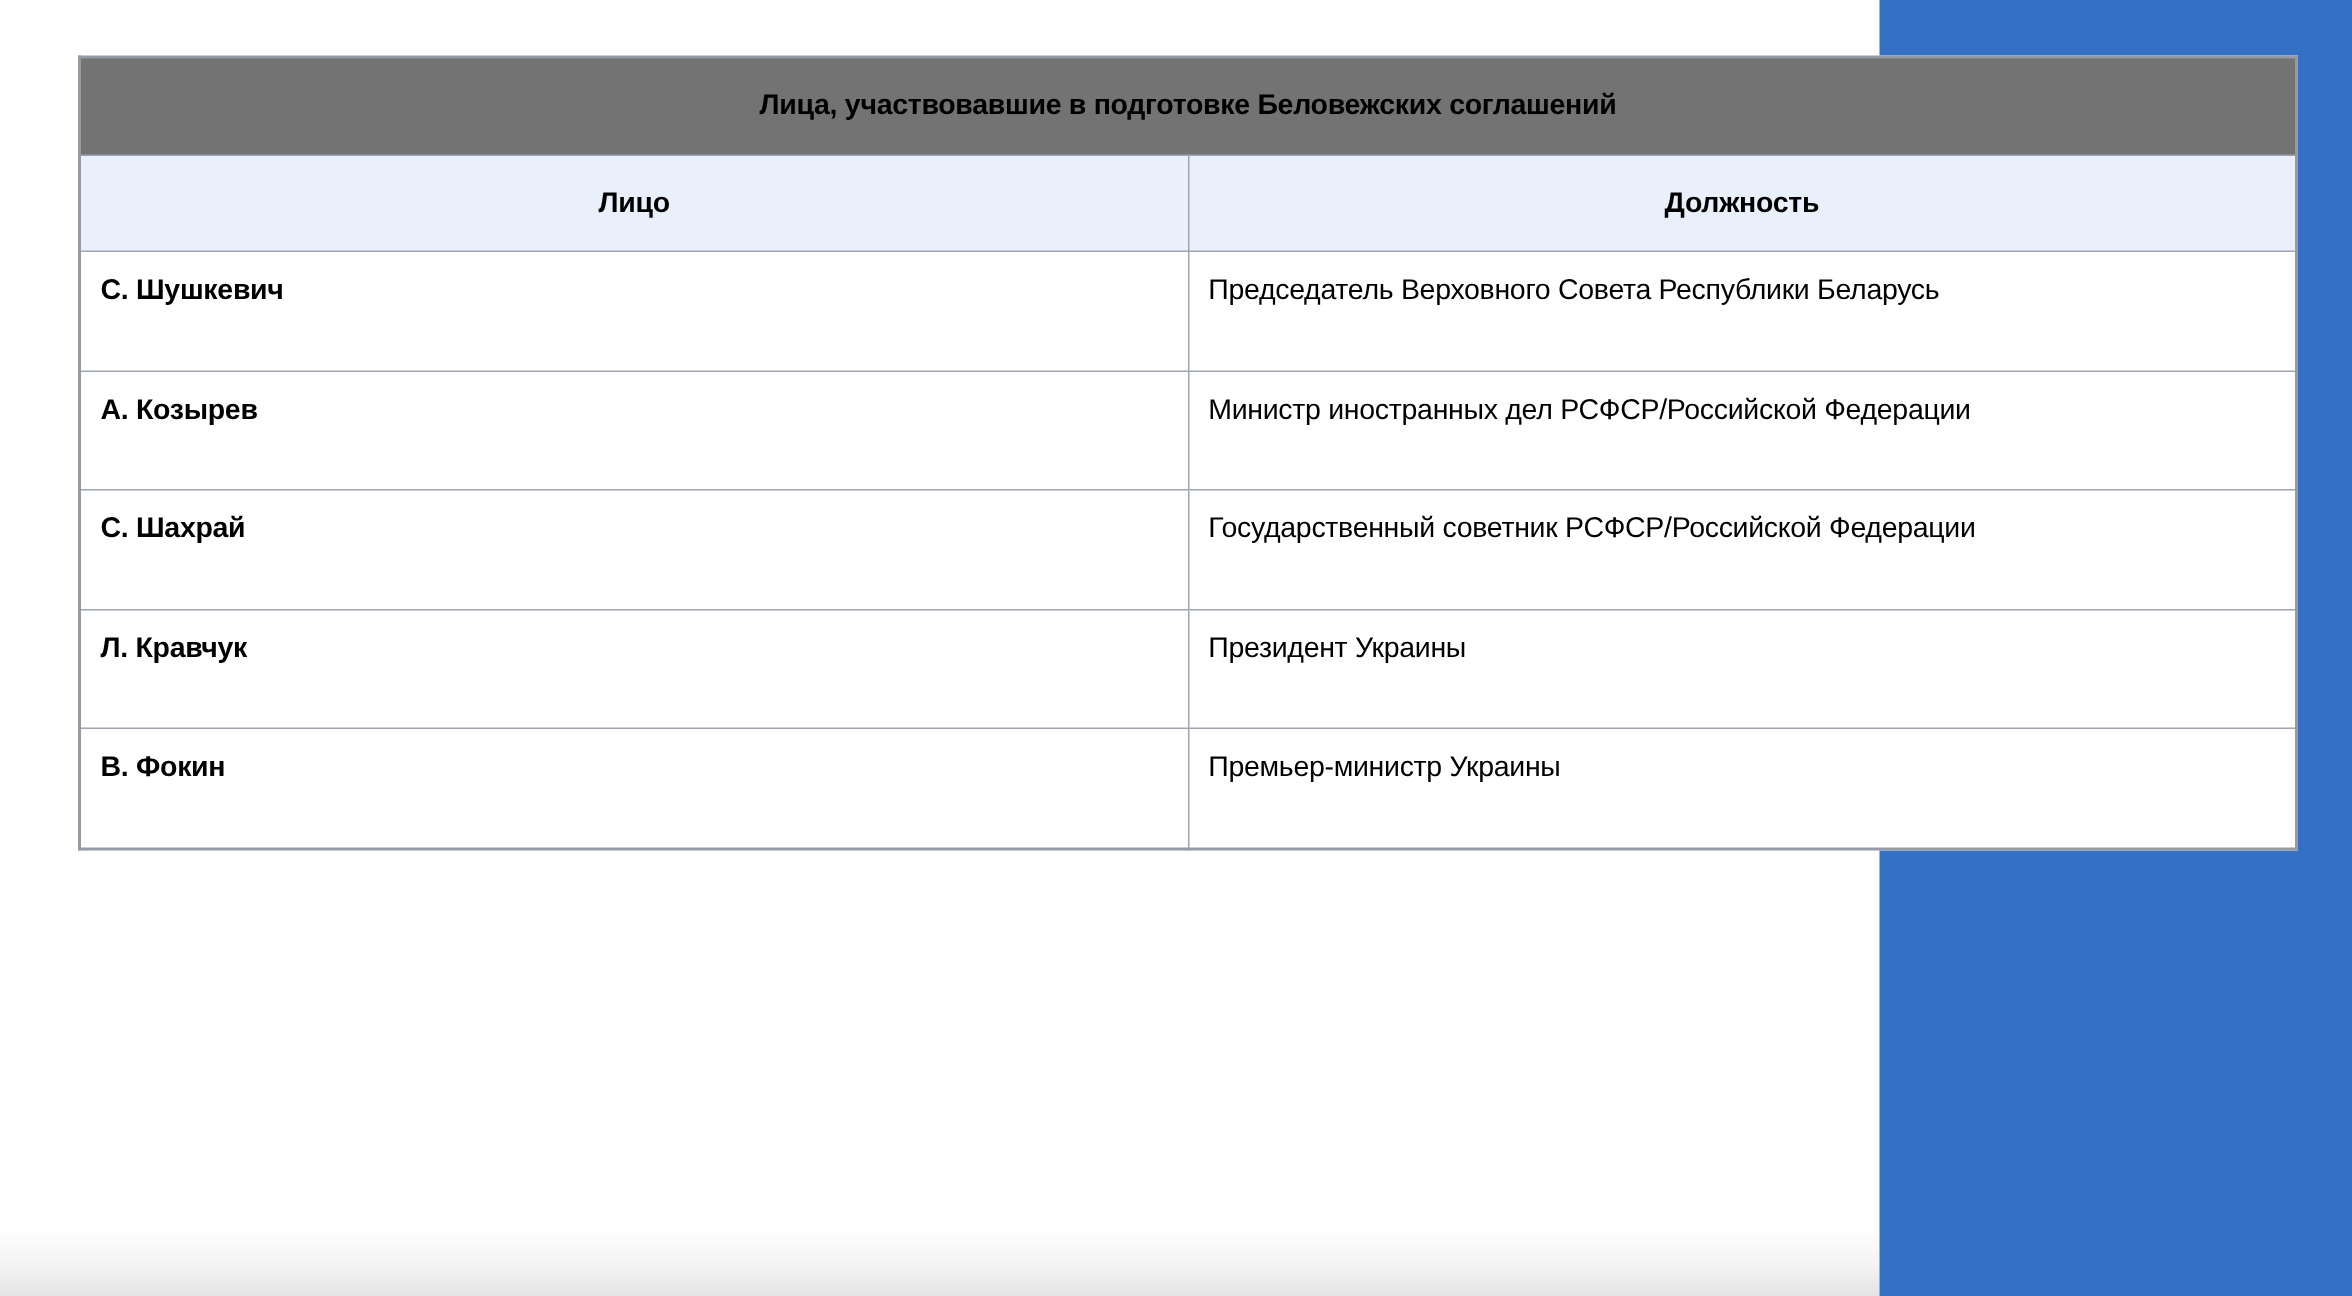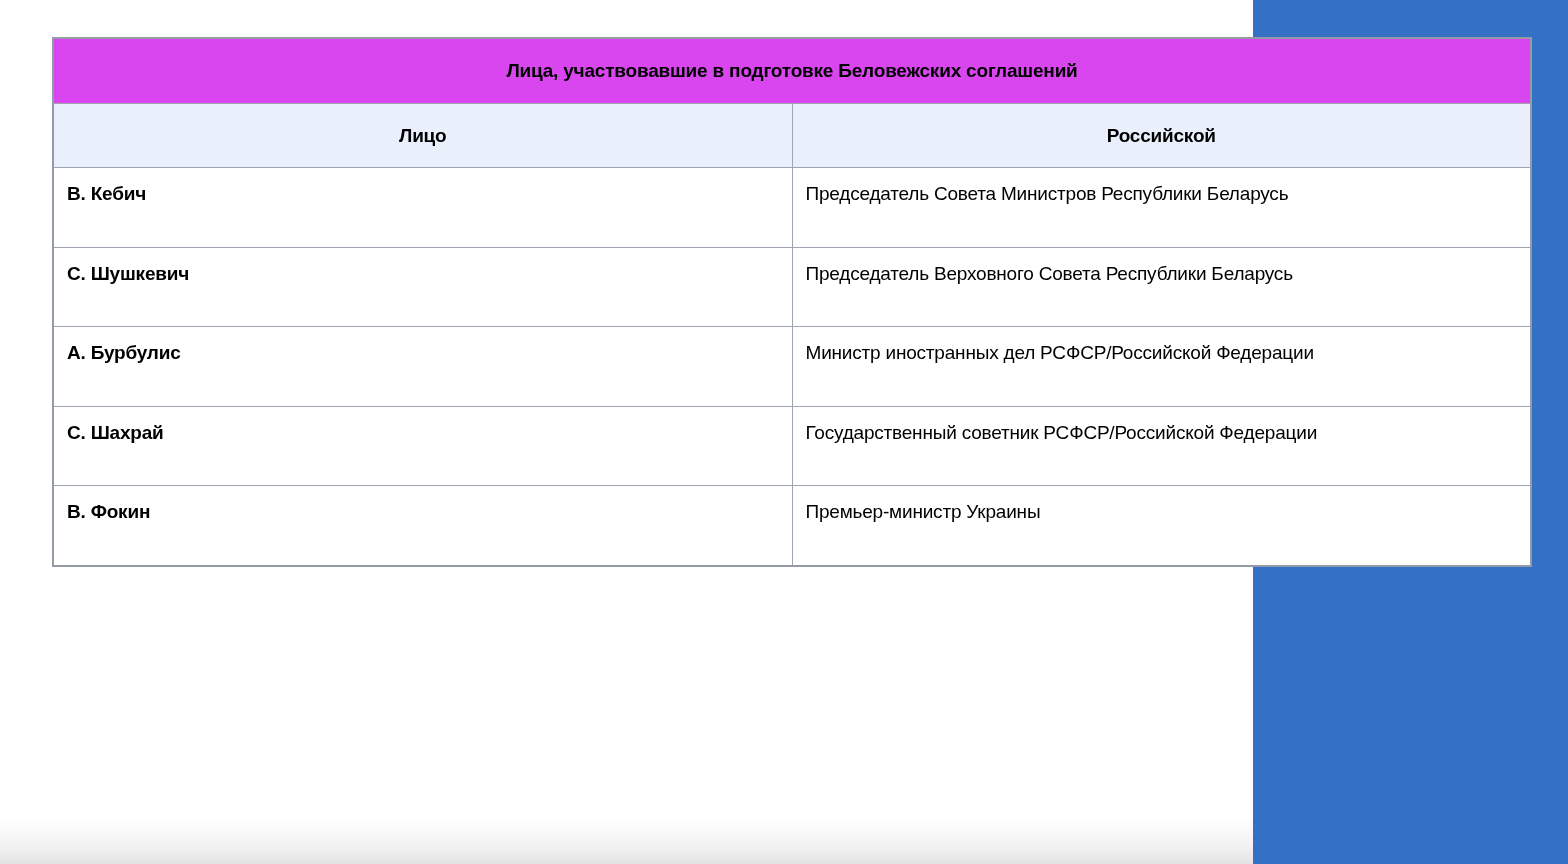--- a/index.html
+++ b/index.html
@@ -51,21 +51,21 @@
   }
   table.accords, table.accords th, table.accords td {
     border: 1.5px solid #9ea5b0;
   }
   table.accords {
     border: 2px solid #949ba6;
   }
 
   .title-row th {
     height: 62px;
-    background: #d946ef;
+    background: #737373;
     font-weight: bold;
     text-align: center;
     vertical-align: middle;
     font-size: 19px;
   }
   .header-row th {
     height: 61px;
     background: #eaf0fb;
     font-weight: bold;
     text-align: center;
@@ -93,38 +93,38 @@
 <div class="blue-band"></div>
 <div class="bottom-shade"></div>
 
 <table class="accords">
   <thead>
     <tr class="title-row">
       <th colspan="2">Лица, участвовавшие в подготовке Беловежских соглашений</th>
     </tr>
     <tr class="header-row">
       <th class="col-person">Лицо</th>
-      <th class="col-position">Российской</th>
+      <th class="col-position">Должность</th>
     </tr>
   </thead>
   <tbody id="rows-body">
-  <tr class="data-row">
-        <td class="person-cell">В. Кебич</td>
-        <td class="position-cell">Председатель Совета Министров Республики Беларусь</td>
-      </tr>
       <tr class="data-row">
         <td class="person-cell">С. Шушкевич</td>
         <td class="position-cell">Председатель Верховного Совета Республики Беларусь</td>
       </tr>
       <tr class="data-row">
-        <td class="person-cell">А. Бурбулис</td>
+        <td class="person-cell">А. Козырев</td>
         <td class="position-cell">Министр иностранных дел РСФСР/Российской Федерации</td>
       </tr>
       <tr class="data-row">
         <td class="person-cell">С. Шахрай</td>
         <td class="position-cell">Государственный советник РСФСР/Российской Федерации</td>
+      </tr>
+      <tr class="data-row">
+        <td class="person-cell">Л. Кравчук</td>
+        <td class="position-cell">Президент Украины</td>
       </tr>
       <tr class="data-row">
         <td class="person-cell">В. Фокин</td>
         <td class="position-cell">Премьер-министр Украины</td>
       </tr>
     </tbody>
 </table>
 
 </body></html>

